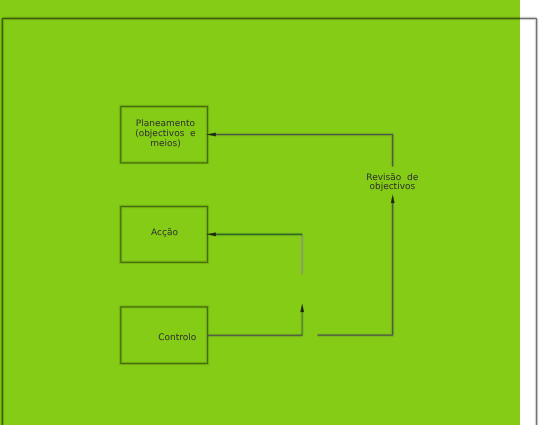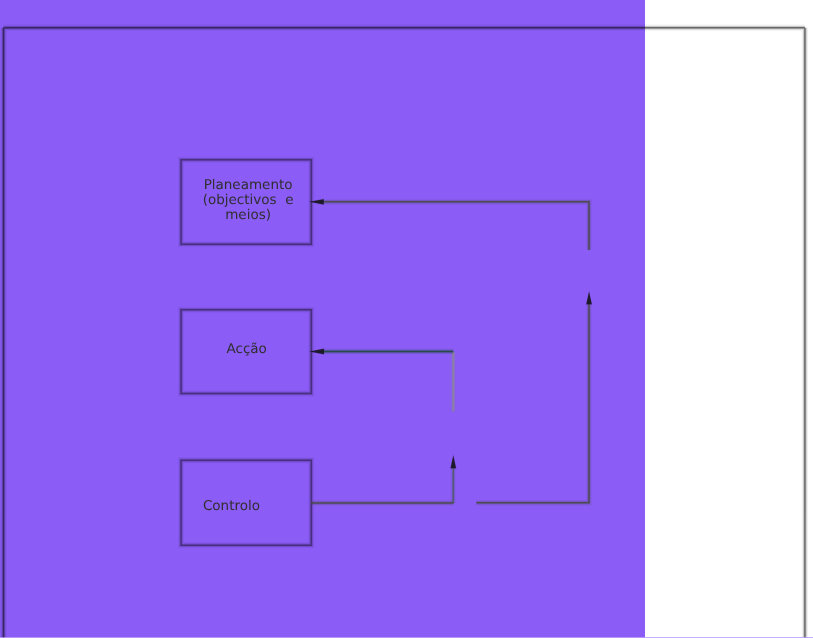--- a/index.html
+++ b/index.html
@@ -1,21 +1,21 @@
 <!DOCTYPE html>
 <html><head>
 <meta charset="utf-8">
 <title>Planeamento - Accao - Controlo</title>
 <style>
   html,body{margin:0;padding:0;}
   body{width:542px;height:425px;background:#ffffff;overflow:hidden;
        font-family:"DejaVu Sans",sans-serif;
        -webkit-font-smoothing:antialiased;
        text-rendering:geometricPrecision;}
-  #stage{position:relative;width:430px;height:425px;background:#8b5cf6;}
+  #stage{position:relative;width:478px;height:425px;background:#84cc16;padding-left:42px;}
   #svgroot{position:absolute;left:0;top:0;}
   .lbl{position:absolute;text-align:center;white-space:pre;font-size:9px;color:#2f2f2f;
        -webkit-font-smoothing:antialiased;transform:translateZ(0);}
   .boxlabel{line-height:10.3px;}
   .edgelabel{line-height:9.0px;}
 </style>
 </head>
 <body>
 
 <div id="stage">
@@ -99,14 +99,16 @@
           <polygon points="302.2,302.8 300.05,312.40000000000003 304.34999999999997,312.40000000000003" opacity="0.2"></polygon>
           <polygon points="302.2,303.7 300.4,312.1 304,312.1" opacity="0.85"></polygon>
         </g>
       </g>
   </svg>
 
   <div class="lbl boxlabel" style="left: 122px; top: 118.6px; width: 86.8px; line-height: 10.3px;">Planeamento
 (objectivos  e
 meios)</div>
   <div class="lbl boxlabel" style="left: 121px; top: 227.6px; width: 86.9px; line-height: 10.3px; text-align: center;">Acção</div>
-  <div class="lbl boxlabel" style="left: 111px; top: 333.2px; width: 86.6px; line-height: 10.3px; text-align: center;">Controlo</div>
+  <div class="lbl boxlabel" style="left: 134px; top: 333.2px; width: 86.6px; line-height: 10.3px; text-align: center;">Controlo</div>
+  <div class="lbl edgelabel" style="left: 332.3px; top: 174px; width: 120px; line-height: 9px;">Revisão  de
+objectivos</div>
 </div>
 
 </body></html>

